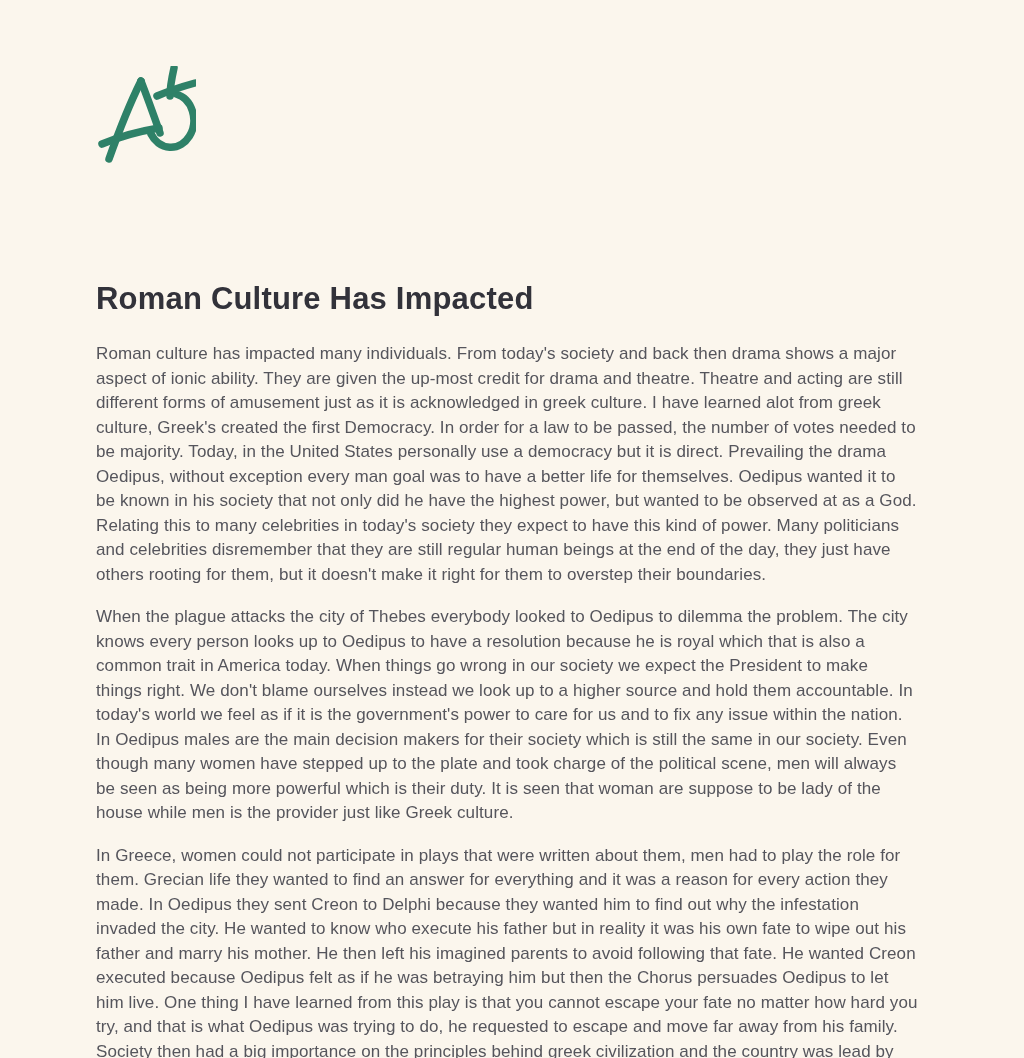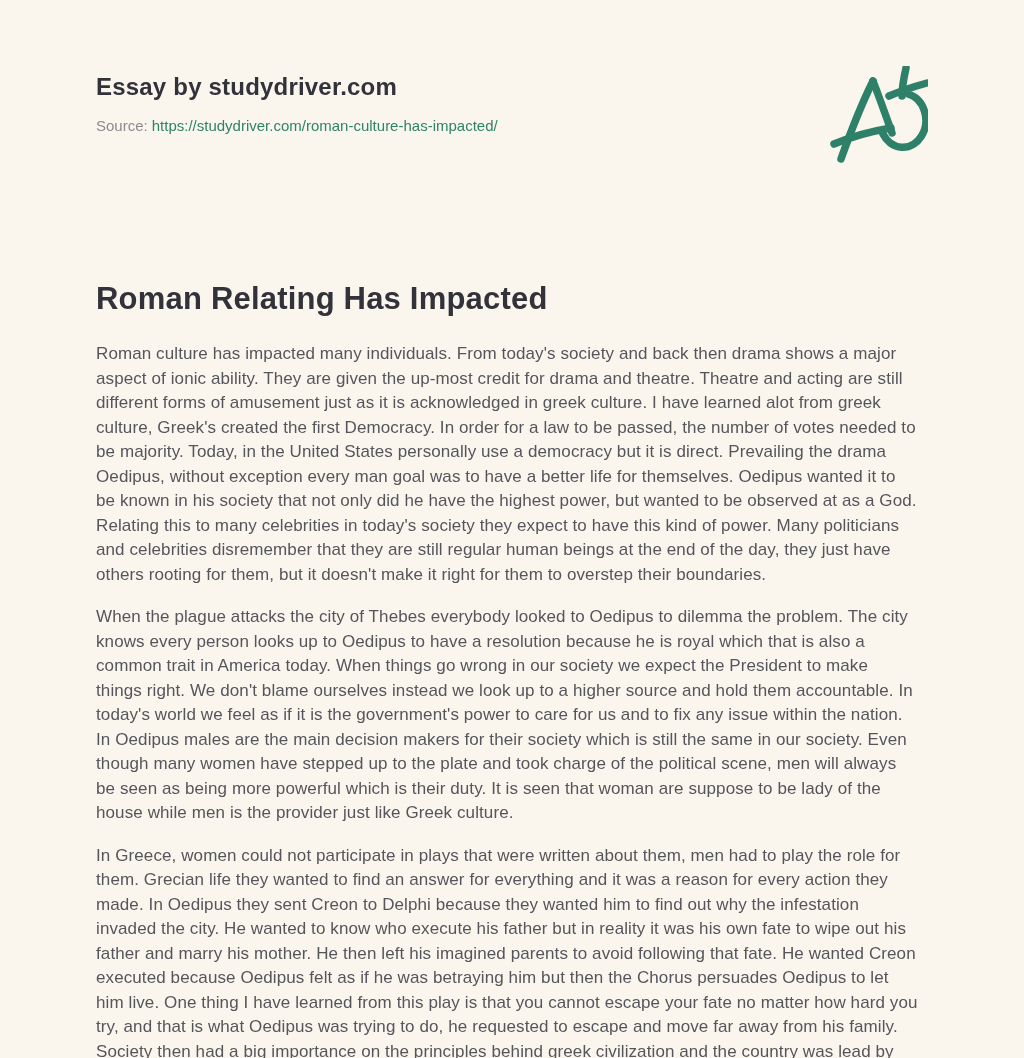--- a/index.html
+++ b/index.html
@@ -65,37 +65,31 @@
     line-height: 24.5px;
     letter-spacing: 0.1px;
     color: var(--body_text, #55555C);
   }
 </style>
 </head>
 <body>
 
 <div class="page">
   <div class="header">
-    <div class="header-text">
-      <h1 class="site-title">Essay by studydriver.com</h1>
-      <p class="source-line">
-        <span class="source-label">Source:</span><a class="source-link" href="#">https://studydriver.com/roman-culture-has-impacted/</a>
-      </p>
-    </div>
     <div class="logo">
       <svg width="100" height="98" viewBox="0 0 100 98" fill="none" xmlns="http://www.w3.org/2000/svg">
         <path d="M13 93 C24 62 36 33 45 15" stroke="currentColor" stroke-width="7.5" stroke-linecap="round" fill="none"></path>
         <path d="M45 15 C50 28 58 50 64 67" stroke="currentColor" stroke-width="7.5" stroke-linecap="round" fill="none"></path>
         <path d="M6 78 C25 70 45 65 63 62" stroke="currentColor" stroke-width="7.5" stroke-linecap="round" fill="none"></path>
         <path d="M78 2 C76 11 74 21 74 30" stroke="currentColor" stroke-width="7.5" stroke-linecap="round" fill="none"></path>
         <path d="M80 28 A23 27 0 1 1 55 68" stroke="currentColor" stroke-width="7.5" stroke-linecap="round" fill="none"></path>
         <path d="M61 30 C75 24 88 20 99 17" stroke="currentColor" stroke-width="7.5" stroke-linecap="round" fill="none"></path>
       </svg>
     </div>
   </div>
 
   <div class="essay">
-    <h2 class="essay-title">Roman Relating Has Impacted</h2>
+    <h2 class="essay-title">Roman Culture Has Impacted</h2>
     <p class="essay-paragraph">Roman culture has impacted many individuals. From today's society and back then drama shows a major aspect of ionic ability. They are given the up-most credit for drama and theatre. Theatre and acting are still different forms of amusement just as it is acknowledged in greek culture. I have learned alot from greek culture, Greek's created the first Democracy. In order for a law to be passed, the number of votes needed to be majority. Today, in the United States personally use a democracy but it is direct. Prevailing the drama Oedipus, without exception every man goal was to have a better life for themselves. Oedipus wanted it to be known in his society that not only did he have the highest power, but wanted to be observed at as a God. Relating this to many celebrities in today's society they expect to have this kind of power. Many politicians and celebrities disremember that they are still regular human beings at the end of the day, they just have others rooting for them, but it doesn't make it right for them to overstep their boundaries.</p>
     <p class="essay-paragraph">When the plague attacks the city of Thebes everybody looked to Oedipus to dilemma the problem. The city knows every person looks up to Oedipus to have a resolution because he is royal which that is also a common trait in America today. When things go wrong in our society we expect the President to make things right. We don't blame ourselves instead we look up to a higher source and hold them accountable. In today's world we feel as if it is the government's power to care for us and to fix any issue within the nation. In Oedipus males are the main decision makers for their society which is still the same in our society. Even though many women have stepped up to the plate and took charge of the political scene, men will always be seen as being more powerful which is their duty. It is seen that woman are suppose to be lady of the house while men is the provider just like Greek culture.</p>
     <p class="essay-paragraph">In Greece, women could not participate in plays that were written about them, men had to play the role for them. Grecian life they wanted to find an answer for everything and it was a reason for every action they made. In Oedipus they sent Creon to Delphi because they wanted him to find out why the infestation invaded the city. He wanted to know who execute his father but in reality it was his own fate to wipe out his father and marry his mother. He then left his imagined parents to avoid following that fate. He wanted Creon executed because Oedipus felt as if he was betraying him but then the Chorus persuades Oedipus to let him live. One thing I have learned from this play is that you cannot escape your fate no matter how hard you try, and that is what Oedipus was trying to do, he requested to escape and move far away from his family. Society then had a big importance on the principles behind greek civilization and the country was lead by the people. In today's society Oedipus compound is a not common logic which is</p>
   </div>
 </div>
 
 </body></html>

